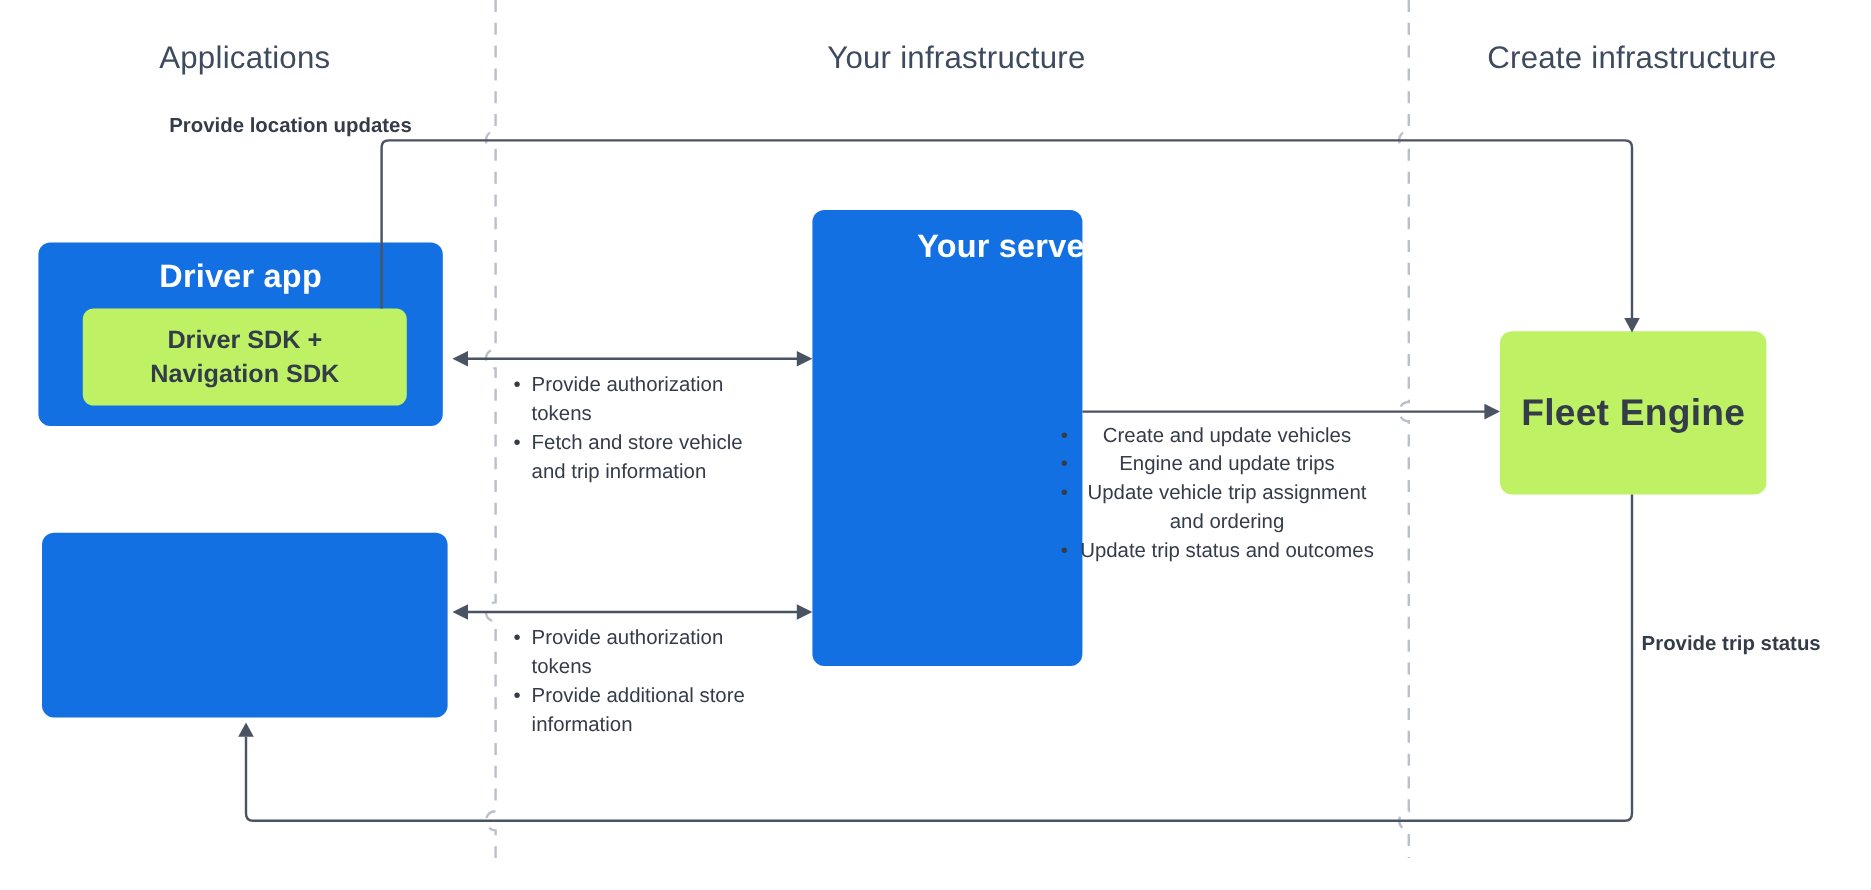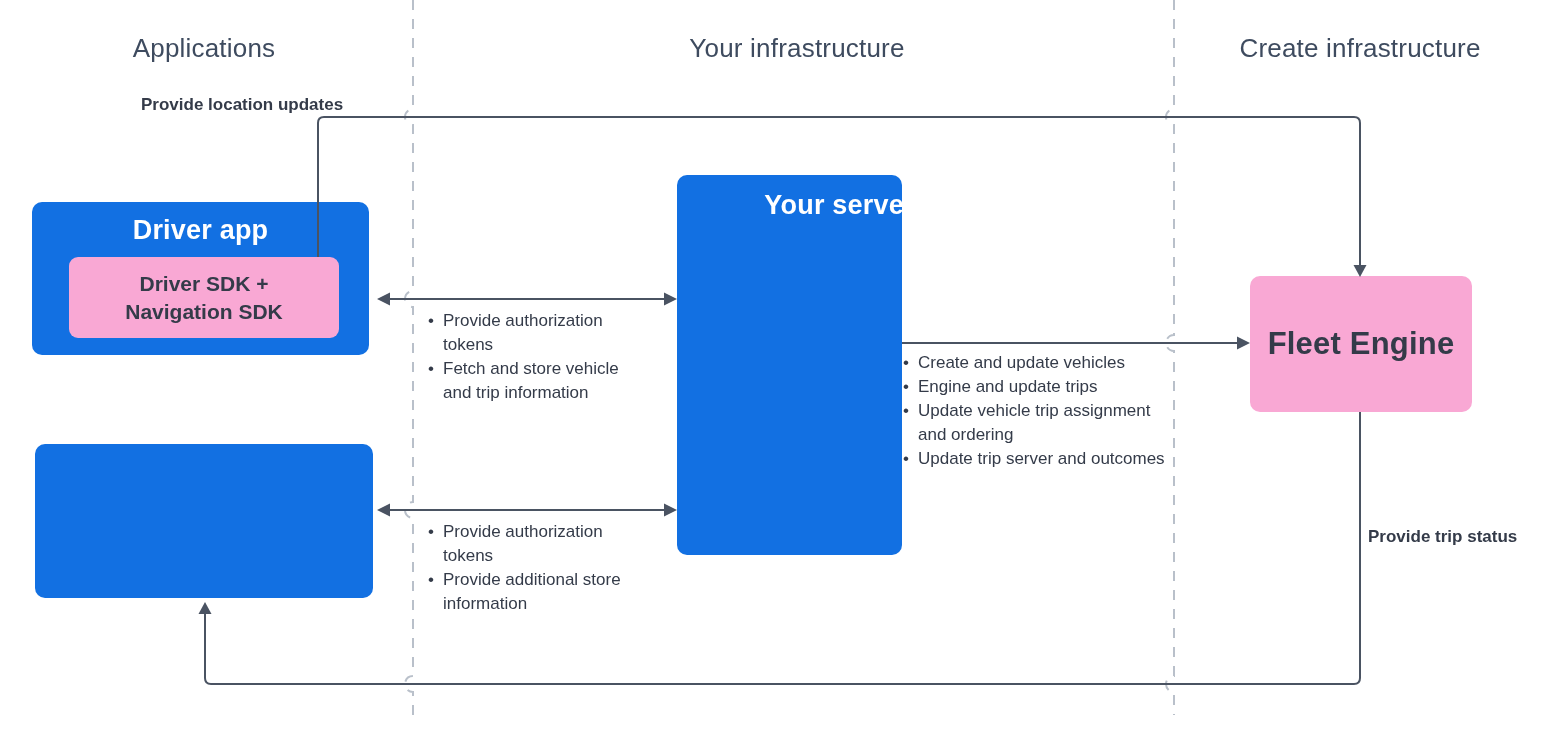--- a/index.html
+++ b/index.html
@@ -28,21 +28,21 @@
   .hdr-applications { left: 4px; }
   .hdr-your-infra   { left: 597px; }
   .hdr-google-infra { left: 1160px; }
 
   .node {
     position: absolute;
     border-radius: 10px;
     box-sizing: border-box;
   }
   .node-blue   { background: #1270e2; }
-  .node-yellow { background: #f9a8d4; }
+  .node-yellow { background: #bef264; }
 
   .node-title {
     text-align: center;
     color: #ffffff;
     font-weight: 700;
     font-size: 27px;
     letter-spacing: 0.2px;
   }
   .driver-app   { left: 32px;  top: 202px; width: 337px; height: 153px; }
   .consumer-app { left: 35px;  top: 444px; width: 338px; height: 154px; }
@@ -108,21 +108,21 @@
     list-style: none;
     font-size: 17px;
     font-weight: 400;
     line-height: 24px;
     color: #343b49;
   }
   .bullets li { position: relative; padding-left: 15px; }
   .bullets li::before { content: "\2022"; position: absolute; left: 0; }
   .list-driver-server   { left: 428px; top: 309px; width: 222px; }
   .list-consumer-server { left: 428px; top: 520px; width: 222px; }
-  .list-server-fleet    { left: 903px; top: 351px; width: 262px; }
+  .list-server-fleet    { left: 884px; top: 351px; width: 262px; text-align: center; }
 </style>
 </head>
 <body>
 
 <div class="canvas">
 
   <div class="col-header hdr-applications">Applications</div>
   <div class="col-header hdr-your-infra">Your infrastructure</div>
   <div class="col-header hdr-google-infra">Create infrastructure</div>
 
@@ -175,16 +175,16 @@
       <li>Fetch and store vehicle and trip information</li>
     </ul>
   <ul class="bullets list-consumer-server">
       <li>Provide authorization tokens</li>
       <li>Provide additional store information</li>
     </ul>
   <ul class="bullets list-server-fleet">
       <li>Create and update vehicles</li>
       <li>Engine and update trips</li>
       <li>Update vehicle trip assignment and ordering</li>
-      <li>Update trip server and outcomes</li>
+      <li>Update trip status and outcomes</li>
     </ul>
 
 </div>
 
 </body></html>

